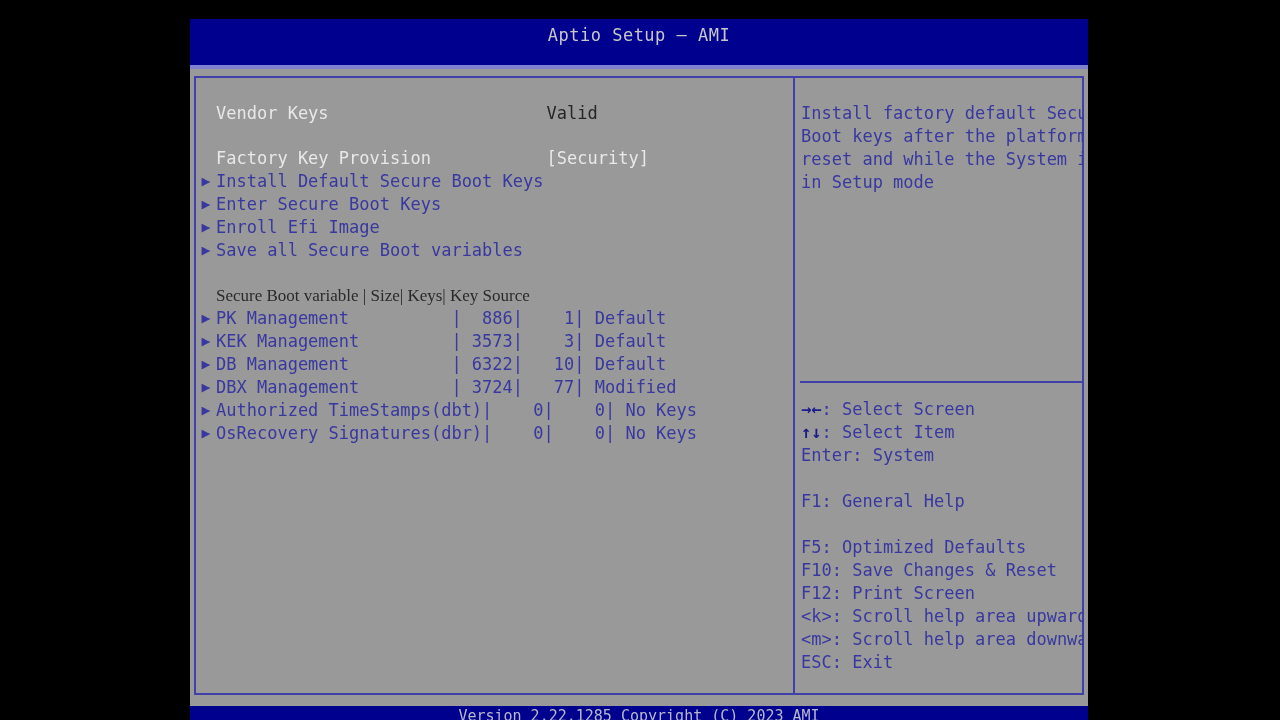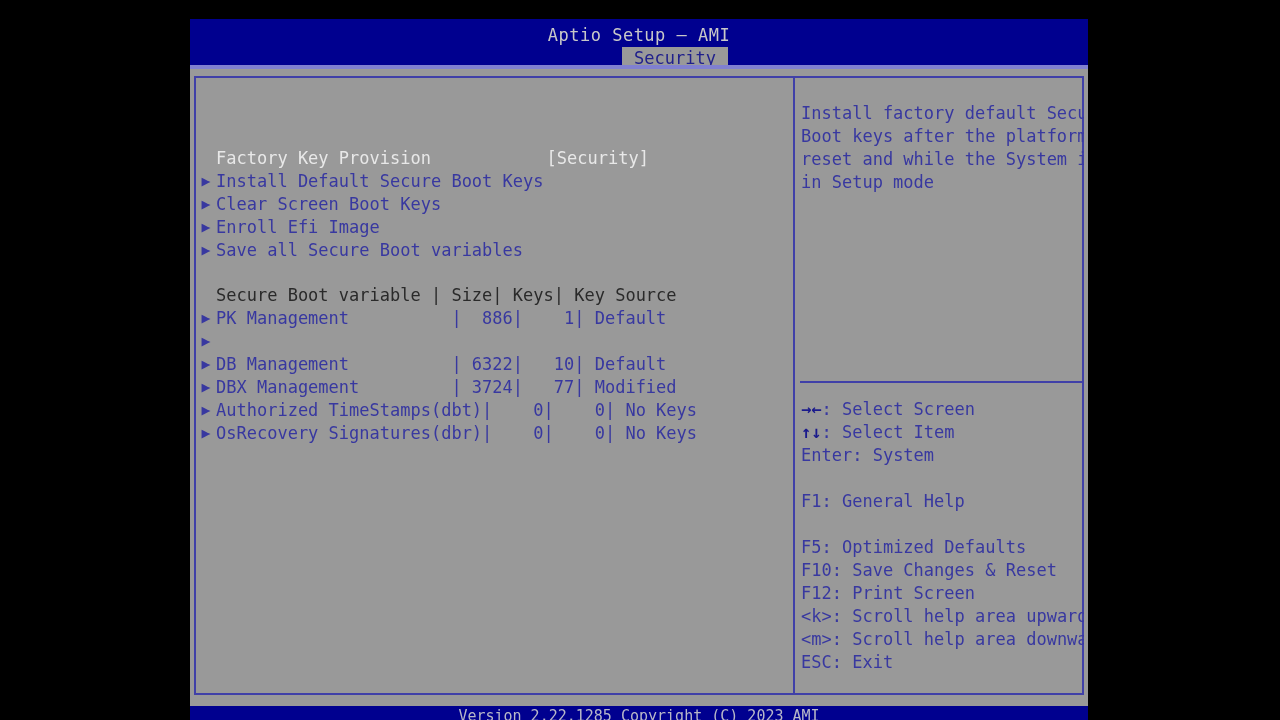--- a/index.html
+++ b/index.html
@@ -148,21 +148,21 @@
     position: absolute;
     left: 20px;
     top: 0;
     white-space: pre;
     font-size: 17px;
     line-height: 23px;
   }
   .c-white  { color: #e8e8e8; }
   .c-dark   { color: #262626; }
   .c-blue   { color: #3838a0; }
-  .c-hdr    { color: #2a2a2a; }
+  .c-hdr    { color: #2a2a2a; font-family: Liberation Serif, serif; }
 
   
   #rightpane {
     position: absolute;
     left: 599px;
     top: 0px;
     width: 289px;
     height: 615px;
     overflow: hidden;
   }
@@ -216,40 +216,38 @@
   }
 </style>
 </head>
 <body>
 
 <div id="screen">
   <div id="bios">
 
     <div id="titlebar">
       <div id="title-text">Aptio Setup – AMI</div>
-      <div id="tabstrip">
-        <div id="tab-security">Security</div>
-      </div>
     </div>
     <div id="title-underline"></div>
 
     <div id="bodyarea">
       <div id="frame">
 
         <div id="vdivider"></div>
 
         <div id="leftpane">
+            <div class="opt-row" style="top: 24px;"><span class="opt-label c-white">Vendor Keys</span><span class="opt-value c-dark" style="left: 350.6px;">Valid</span></div>
             <div class="opt-row" style="top: 69px;"><span class="opt-label c-white">Factory Key Provision</span><span class="opt-value c-white" style="left: 350.6px;">[Security]</span></div>
             <div class="opt-row" style="top: 92px;"><span class="bullet">▶</span><span class="opt-label c-blue">Install Default Secure Boot Keys</span></div>
-            <div class="opt-row" style="top: 115px;"><span class="bullet">▶</span><span class="opt-label c-blue">Clear Screen Boot Keys</span></div>
+            <div class="opt-row" style="top: 115px;"><span class="bullet">▶</span><span class="opt-label c-blue">Enter Secure Boot Keys</span></div>
             <div class="opt-row" style="top: 138px;"><span class="bullet">▶</span><span class="opt-label c-blue">Enroll Efi Image</span></div>
             <div class="opt-row" style="top: 161px;"><span class="bullet">▶</span><span class="opt-label c-blue">Save all Secure Boot variables</span></div>
             <div class="opt-row" style="top: 206px;"><span class="opt-label c-hdr">Secure Boot variable | Size| Keys| Key Source</span></div>
             <div class="opt-row" style="top: 229px;"><span class="bullet">▶</span><span class="opt-label c-blue">PK Management          |  886|    1| Default</span></div>
-            <div class="opt-row" style="top: 252px;"><span class="bullet">▶</span></div>
+            <div class="opt-row" style="top: 252px;"><span class="bullet">▶</span><span class="opt-label c-blue">KEK Management         | 3573|    3| Default</span></div>
             <div class="opt-row" style="top: 275px;"><span class="bullet">▶</span><span class="opt-label c-blue">DB Management          | 6322|   10| Default</span></div>
             <div class="opt-row" style="top: 298px;"><span class="bullet">▶</span><span class="opt-label c-blue">DBX Management         | 3724|   77| Modified</span></div>
             <div class="opt-row" style="top: 321px;"><span class="bullet">▶</span><span class="opt-label c-blue">Authorized TimeStamps(dbt)|    0|    0| No Keys</span></div>
             <div class="opt-row" style="top: 344px;"><span class="bullet">▶</span><span class="opt-label c-blue">OsRecovery Signatures(dbr)|    0|    0| No Keys</span></div>
           </div>
 
         <div id="rightpane">
           <div id="help-sep"></div>
         <div class="help-line" style="top: 24px;">Install factory default Secure</div>
             <div class="help-line" style="top: 47px;">Boot keys after the platform</div>

